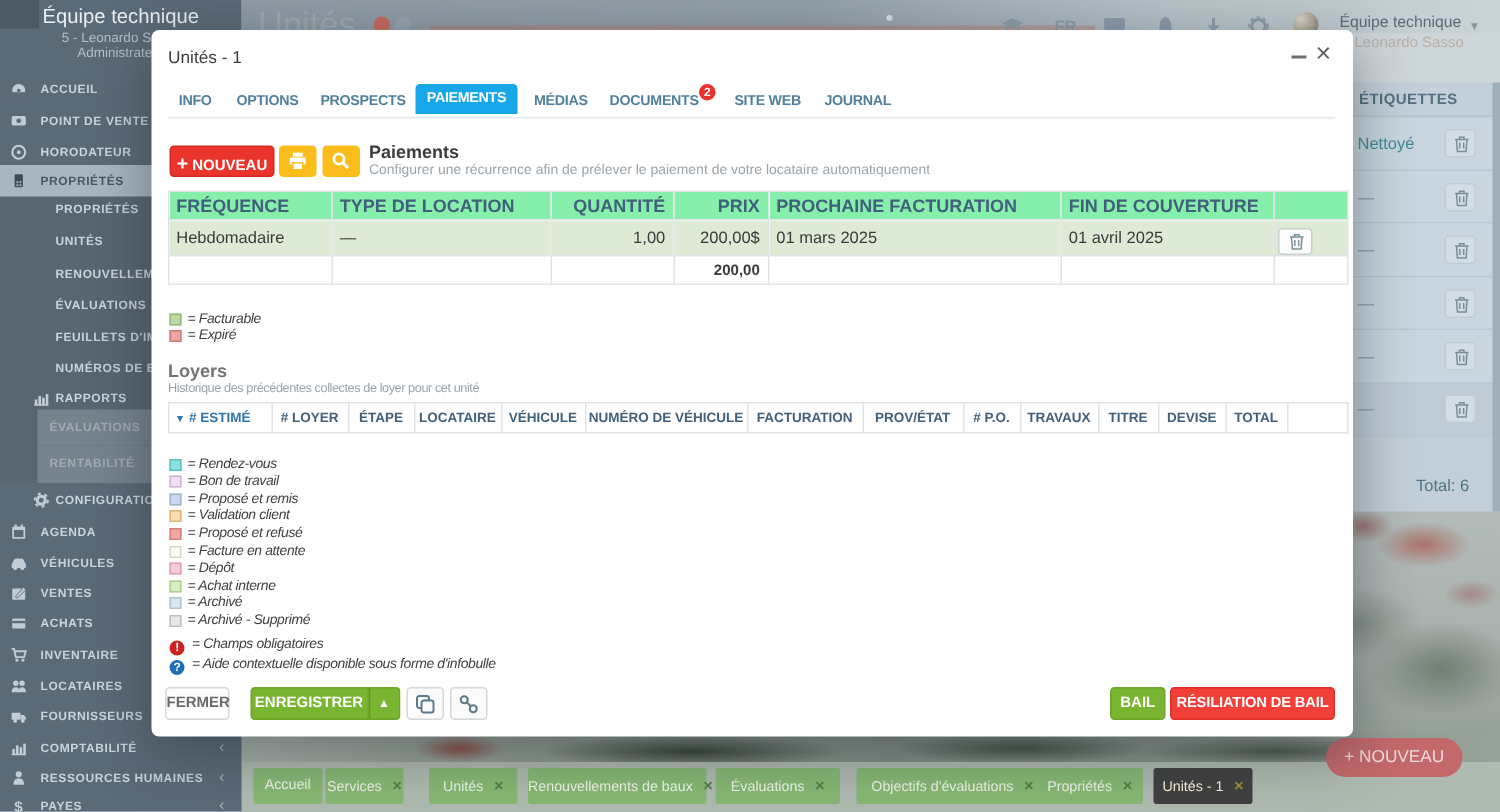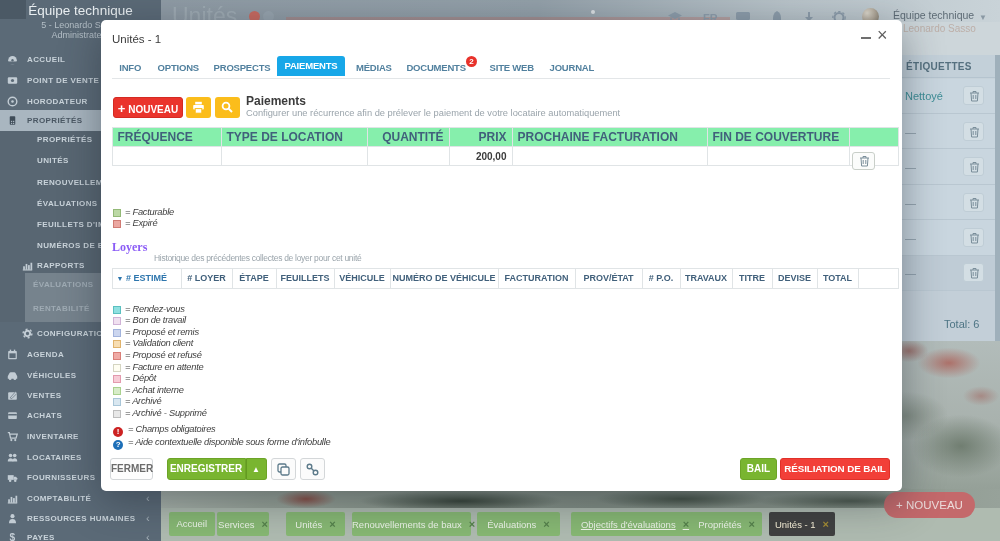--- a/index.html
+++ b/index.html
@@ -79,22 +79,22 @@
 #t1 tr.f td { height:19px; background:#fff; color:#3b3b3b; }
 .num { text-align:right; }
 #t1trash { position:absolute; left:751px; top:131.5px; width:23px; height:18px; background:#fbfcfb; border:1px solid #c9cfc9; border-radius:3px; }
 
 #t2 { position:absolute; left:10.5px; top:247.5px; width:786px; border-collapse:collapse; table-layout:fixed; }
 #t2 td { border:1px solid #e0e4e6; font-size:9px; padding:0 2px; color:#41607b; white-space:nowrap; overflow:hidden; height:20px; font-weight:bold; text-align:center; }
 
 .leg { position:absolute; left:12px; font-size:9.3px; letter-spacing:-0.25px; font-style:italic; color:#3f3f3f; line-height:11.6px; }
 .sw { display:inline-block; width:8px; height:8px; margin-right:4px; vertical-align:-2px; }
 .circ { display:inline-block; width:10px; height:10px; border-radius:5px; color:#fff; font-size:8px; font-weight:bold; font-style:normal; text-align:center; line-height:10px; margin-right:5px; vertical-align:-2px; }
-#loyers { position:absolute; left:11px; top:219.5px; font-size:12px; font-weight:bold; color:#8b5cf6;font-family:Liberation Serif, serif; }
-#loysub { position:absolute; left:11px; top:233px; font-size:8.5px; letter-spacing:-0.3px; color:#9aa4ab;margin-left:42px; }
+#loyers { position:absolute; left:11px; top:219.5px; font-size:12px; font-weight:bold; color:#737373; }
+#loysub { position:absolute; left:11px; top:233px; font-size:8.5px; letter-spacing:-0.3px; color:#9aa4ab; }
 
 .fbtn { position:absolute; top:438px; height:22px; line-height:20px; border-radius:3px; font-size:10px; font-weight:bold; text-align:center; }
 #fermer { left:9px; width:43px; background:#fdfdfd; border:1px solid #d4d7d9; color:#6b6b6b; }
 #enreg { left:65.5px; width:79px; background:#79b530; border:1px solid #6ca427; border-radius:3px 0 0 3px; color:#fff; }
 #caret { left:144.5px; width:21px; background:#79b530; border:1px solid #6ca427; border-left:1px solid #639a20; border-radius:0 3px 3px 0; color:#fff; }
 #copy { left:170px; width:25px; background:#fbfbfb; border:1px solid #d4d7d9; }
 #link { left:199px; width:25px; background:#fbfbfb; border:1px solid #d4d7d9; }
 #bail { left:639px; width:37px; background:#79b530; border:1px solid #6ca427; color:#fff; }
 #resil { left:679px; width:110px; background:#f23f38; border:1px solid #e03029; color:#fff; font-size:9.8px; letter-spacing:-0.1px; }
 </style></head><body>
@@ -331,21 +331,21 @@
 <div class="abs" style="left:783px;top:318px;font-size:11px;color:#4e7585;">Total: 6</div>
 <div id="photo"></div>
 <div id="pstrip"></div>
 <div id="scroll"></div>
 <div id="tabbar">
 <div class="btab" style="left:7.6px;width:46.4px;">Accueil</div>
 <div class="btab" style="left:56.0px;width:52px;">Services<b class="x">×</b></div>
 <div class="btab" style="left:125.0px;width:59.0px;">Unités<b class="x">×</b></div>
 <div class="btab" style="left:191.0px;width:119.0px;">Renouvellements de baux<b class="x">×</b></div>
 <div class="btab" style="left:316.0px;width:83.0px;">Évaluations<b class="x">×</b></div>
-<div class="btab" style="left:410px;width:128px;text-decoration:underline;">Objectifs d'évaluations<b class="x">×</b></div>
+<div class="btab" style="left:410px;width:128px;">Objectifs d'évaluations<b class="x">×</b></div>
 <div class="btab" style="left:530.0px;width:71.0px;">Propriétés<b class="x">×</b></div>
 <div class="btab act" style="left:608.0px;width:66.0px;">Unités - 1<b class="x">×</b></div>
 </div>
 <div id="fab">+ NOUVEAU</div>
 </div>
 <div id="modal">
 <div id="mtitle">Unités - 1</div>
 <div id="mmin"></div>
 <div id="mclose">×</div>
 <div class="tab" style="left:18.2px;">INFO</div>
@@ -381,20 +381,29 @@
         <col style="width:49px">
       </colgroup>
 <tbody>
         <tr class="h">
           <td>FRÉQUENCE</td>
           <td>TYPE DE LOCATION</td>
           <td class="num">QUANTITÉ</td>
           <td class="num">PRIX</td>
           <td>PROCHAINE FACTURATION</td>
           <td>FIN DE COUVERTURE</td>
+          <td></td>
+        </tr>
+<tr class="d">
+          <td>Hebdomadaire</td>
+          <td>—</td>
+          <td class="num">1,00</td>
+          <td class="num">200,00$</td>
+          <td>01 mars 2025</td>
+          <td>01 avril 2025</td>
           <td></td>
         </tr>
 <tr class="f">
           <td></td>
           <td></td>
           <td></td>
           <td class="num" style="font-weight:bold;">200,00</td>
           <td></td>
           <td></td>
           <td></td>
@@ -423,21 +432,21 @@
         <col style="width:40px">
         <col style="width:45px">
         <col style="width:41px">
         <col style="width:40px">
       </colgroup>
       <tbody>
         <tr>
 <td style="text-align:left;padding-left:4px;"><span style="color:#2e76ad;"><span style="font-size:7px;">▼</span> # ESTIMÉ</span></td>
 <td># LOYER</td>
 <td>ÉTAPE</td>
-<td>FEUILLETS</td>
+<td>LOCATAIRE</td>
 <td>VÉHICULE</td>
 <td>NUMÉRO DE VÉHICULE</td>
 <td>FACTURATION</td>
 <td>PROV/ÉTAT</td>
 <td># P.O.</td>
 <td>TRAVAUX</td>
 <td>TITRE</td>
 <td>DEVISE</td>
 <td>TOTAL</td>
 <td></td>

